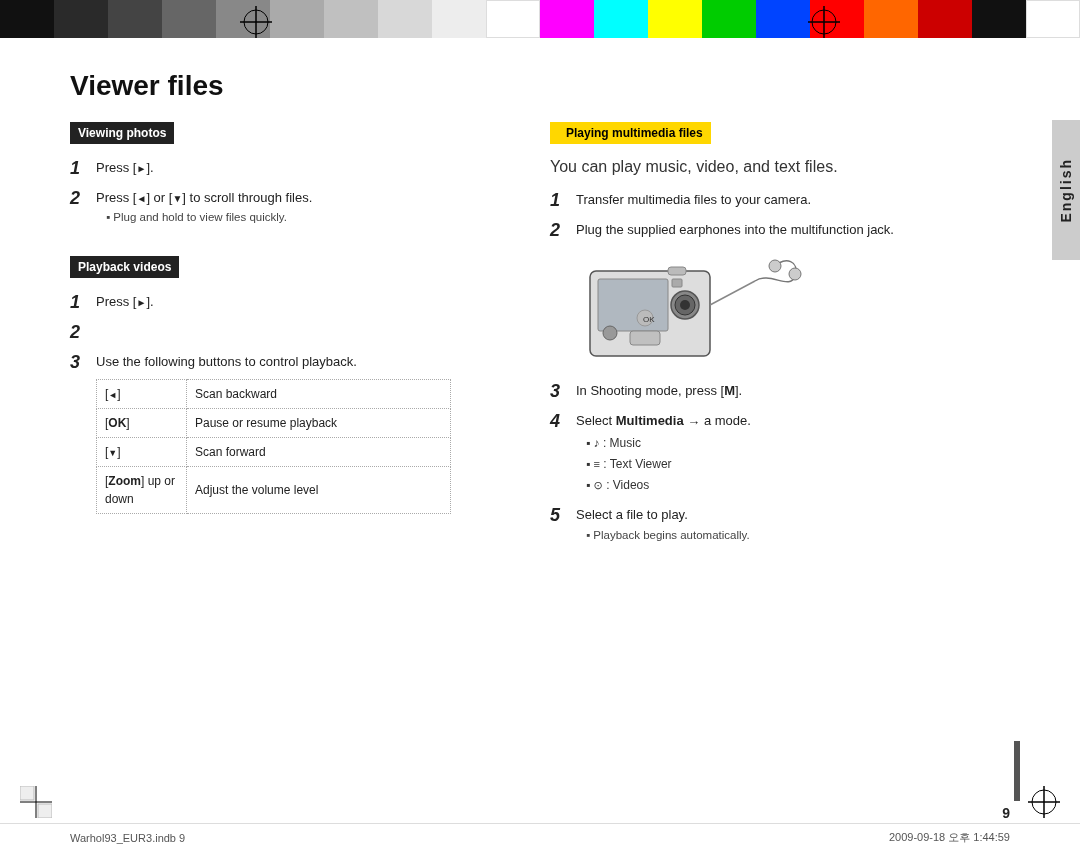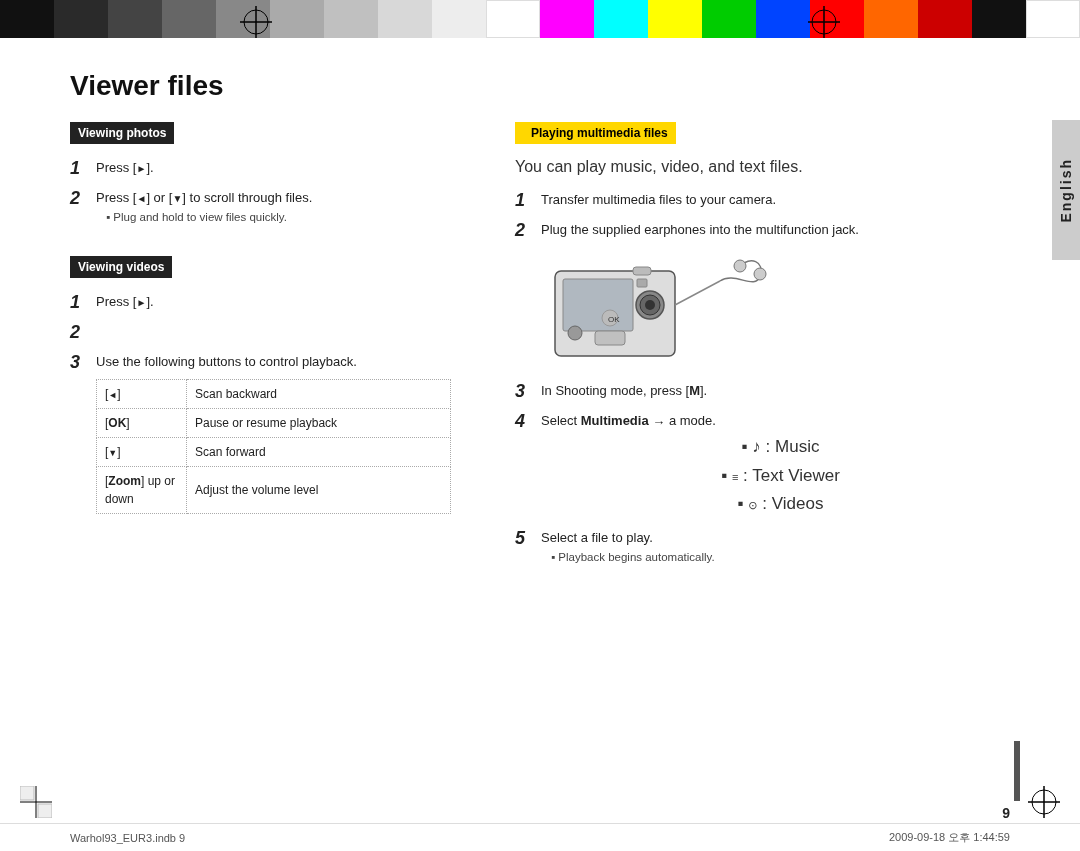--- a/index.html
+++ b/index.html
@@ -52,21 +52,21 @@
     .page-title {
       font-size: 28px;
       font-weight: bold;
       margin-bottom: 20px;
       color: #111;
     }
 
     
     .columns {
       display: flex;
-      gap: 25px;
+      gap: 60px;
     }
 
     .col-left {
       width: 420px;
     }
 
     .col-right {
       flex: 1;
     }
 
@@ -213,24 +213,23 @@
     .icon-video::before { content: "⊙"; font-size: 11px; }
     .icon-text::before { content: "≡"; font-size: 11px; }
 
     .bullet-list {
       list-style: none;
       margin-top: 4px;
       padding-left: 10px;
     }
 
     .bullet-list li {
-      font-size: 17px;
+      font-size: 12px;
       margin-bottom: 3px;
       color: #333;
-      text-align: center;
     }
 
     .bullet-list li::before {
       content: "▪ ";
     }
 
     
     .page-bar {
       position: absolute;
       bottom: 50px;
@@ -316,21 +315,21 @@
         <div class="step">
           <span class="step-num">2</span>
           <div class="step-content">
             Press [<span style="font-size:10px;">◄</span>] or [<span style="font-size:10px;">▼</span>] to scroll through files.
             <div class="sub-bullet">Plug and hold to view files quickly.</div>
           </div>
         </div>
       </div>
 
       <div class="section-block">
-        <div class="section-header">Viewing videos</div>
+        <div class="section-header">Playback videos</div>
 
         <div class="step">
           <span class="step-num">1</span>
           <div class="step-content">
             Press [<span style="font-size:10px;">►</span>].
           </div>
         </div>
 
         <div class="step">
           <span class="step-num">2</span>

